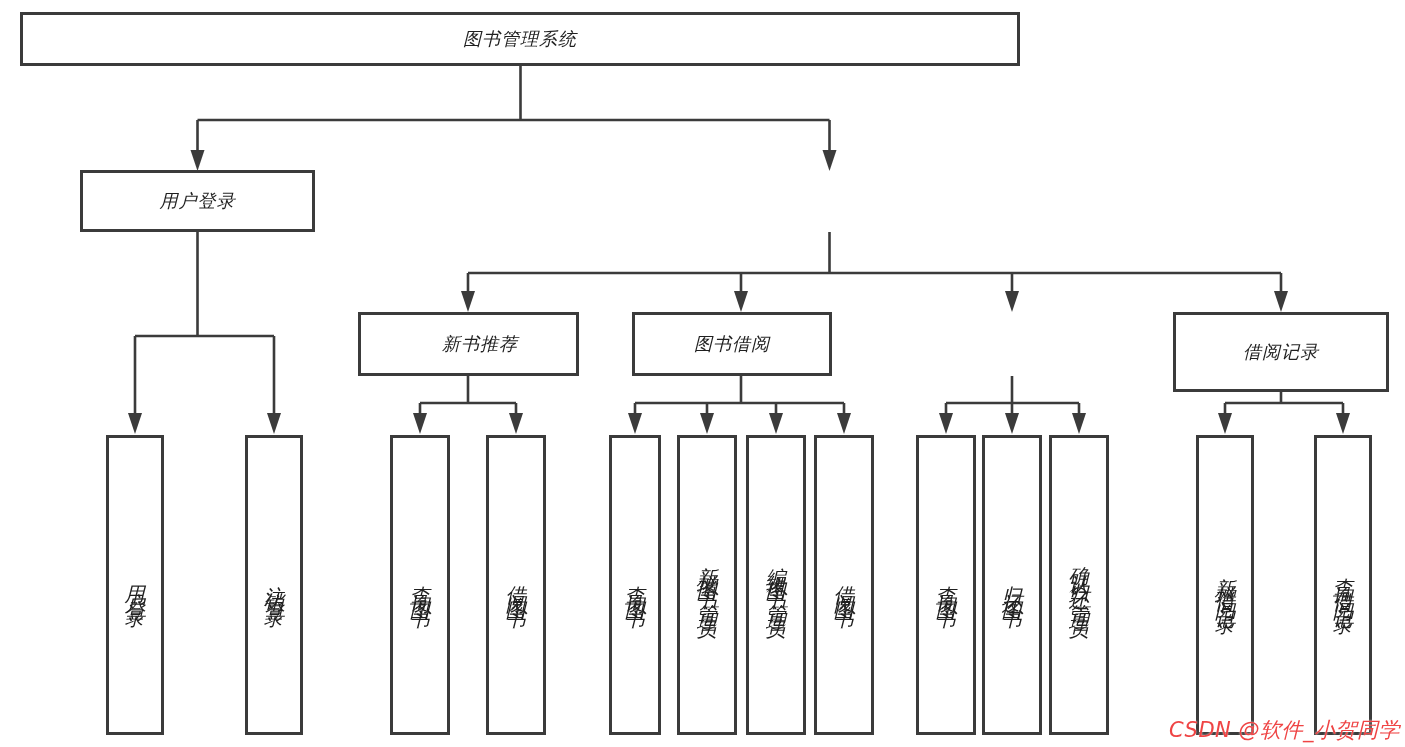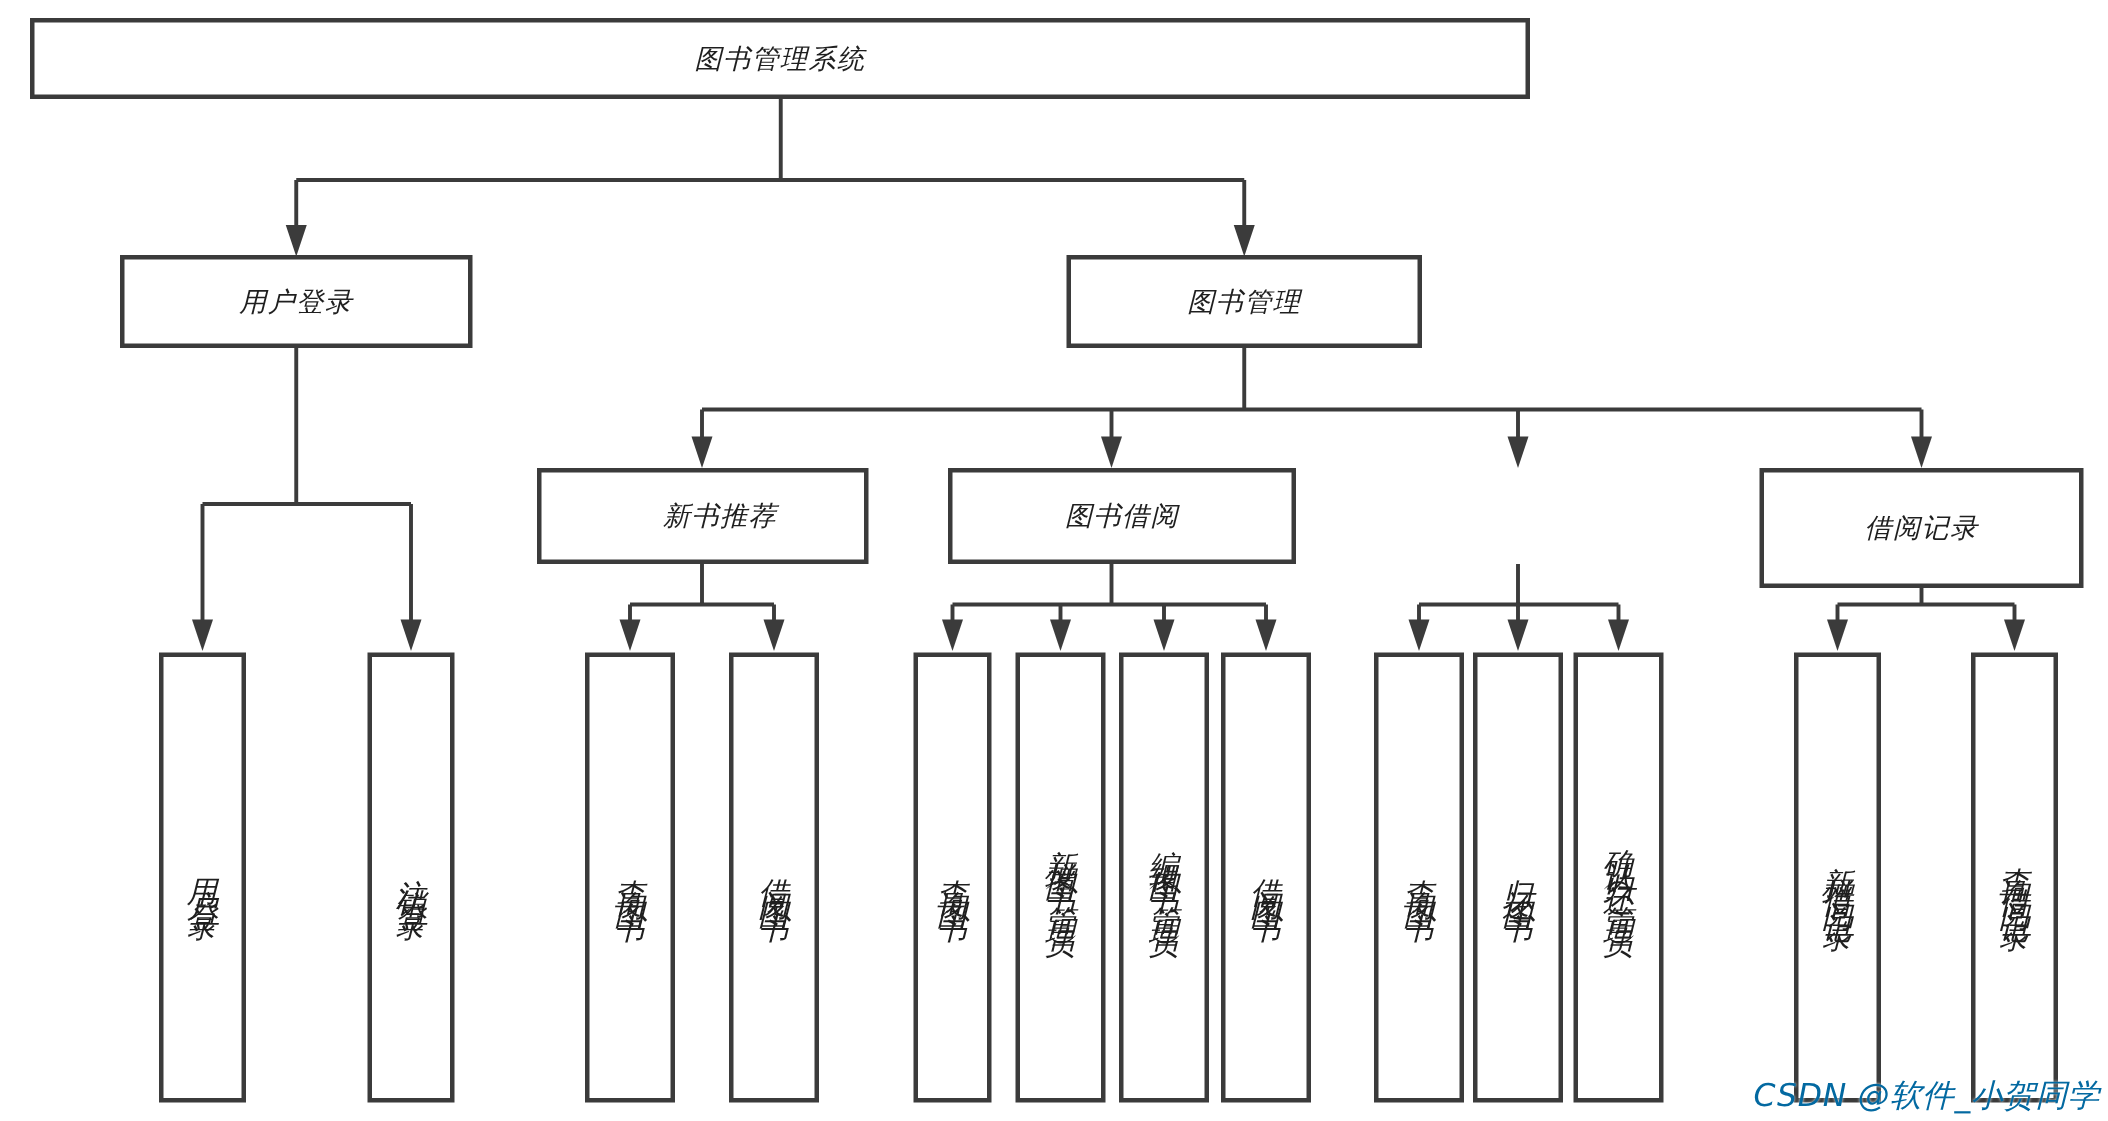--- a/index.html
+++ b/index.html
@@ -51,21 +51,21 @@
     line-height: 1;
     letter-spacing: 0.38em;
     white-space: normal;
   }
   .watermark {
     position: absolute;
     right: 5px;
     bottom: 3px;
     font-size: 21px;
     letter-spacing: 0.5px;
-    color: #0369a1;
+    color: #ef4444;
     z-index: 10;
     text-shadow: 0 0 2px rgba(255,255,255,0.9);
   }
 </style>
 </head>
 <body>
 
 <div class="canvas">
 
   <svg class="wires" viewBox="0 0 1405 747" aria-hidden="true">
@@ -107,28 +107,25 @@
     </g>
   </svg>
 
   <div class="box root" style="left:20px; top:12px; width:1000px; height:54px;">
     <span class="label">图书管理系统</span>
   </div>
 
   <div class="box hbox" style="left:80px; top:170px; width:235px; height:62px;">
     <span class="label">用户登录</span>
   </div>
-  <div class="box hbox" style="left:711px; top:170px; width:237px; height:62px;">
-    <span class="label">图书管理</span>
-  </div>
 
   <div class="box hbox" style="left:358px; top:312px; width:221px; height:64px;padding-left:23px;">
     <span class="label">新书推荐</span>
   </div>
-  <div class="box hbox" style="left:632px; top:312px; width:232px; height:64px;">
+  <div class="box hbox" style="left:632px; top:312px; width:200px; height:64px;">
     <span class="label">图书借阅</span>
   </div>
   <div class="box hbox" style="left:1173px; top:312px; width:216px; height:80px;">
     <span class="label">借阅记录</span>
   </div>
 
   <div class="box vbox" style="left:106px; top:435px; width:58px; height:300px;">
     <span class="label">用户登录</span>
   </div>
   <div class="box vbox" style="left:245px; top:435px; width:58px; height:300px;">

